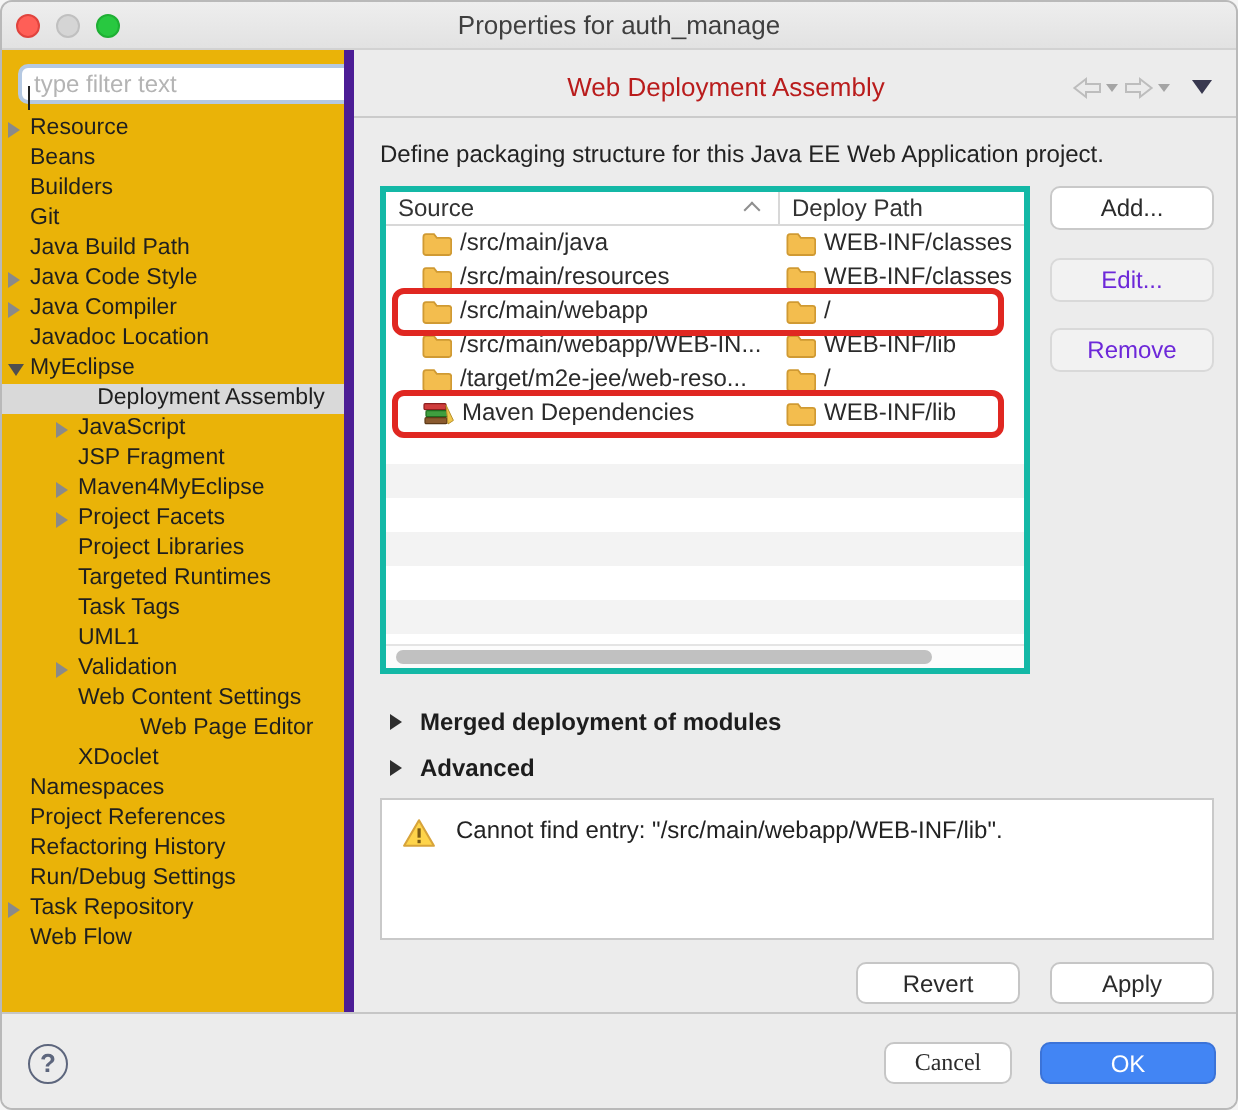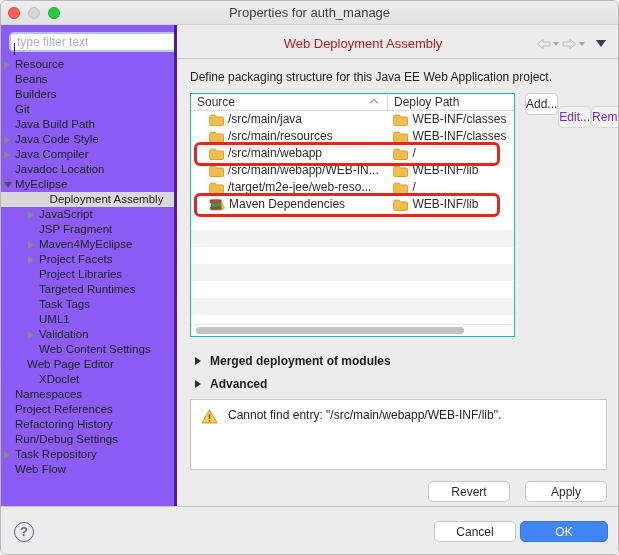--- a/index.html
+++ b/index.html
@@ -15,21 +15,21 @@
   .titlebar{height:24px; background:linear-gradient(#eeeeee,#e2e2e2); border-bottom:1px solid #d2d2d2;
     display:flex; align-items:center; justify-content:center; position:relative;}
   .traffic{position:absolute; left:7px; top:6px; display:flex; gap:8px;}
   .tl{width:12px; height:12px; border-radius:50%;}
   .tl.red{background:#ff5f57; border:1px solid #e0443e;}
   .tl.gray{background:#d5d5d5; border:1px solid #c0c0c0;}
   .tl.green{background:#28c840; border:1px solid #1faf34;}
   .title{font-size:13px; color:#3f3f3f;}
   
   .bodyrow{display:flex; height:481px;}
-  .sidebar{width:187px; background:#8b5cf6; border-right:3px solid #4c1d95; overflow:hidden;}
+  .sidebar{width:187px; background:#eab308; border-right:5px solid #4c1d95; overflow:hidden;}
   .filter{display:block; width:170px; margin:7px 8px 5px 8px; height:20px; border:2px solid #b5c9e2;
     border-radius:5px; padding:0 6px; font-size:12px; color:#333; outline:none; background:#fff;
     font-family:inherit;}
   .filter::placeholder{color:#b4b4b4;}
   .filter-wrap{position:relative;}
   .filter-caret{position:absolute; left:13px; top:11px; width:1px; height:12px; background:#222;}
   .tree{margin-top:3px;}
   .tree-item{position:relative; height:15px; line-height:15px; font-size:11.5px; color:#1f1f1f;
     white-space:nowrap; cursor:default;}
   .tree-item.selected{background:var(--selection);}
@@ -42,41 +42,41 @@
     padding:4px 12px 0 13px;}
   .pane-title{font-weight:normal; font-size:13px; color:#b91c1c; flex:1;text-align:center;}
   .nav-icons{display:flex; align-items:center; gap:3px;}
   .nav-arrow{display:flex; align-items:center;}
   .mini-caret{width:0;height:0;border-top:4px solid #a5a5a5;border-left:3px solid transparent;border-right:3px solid transparent; margin-left:2px;}
   .view-menu{width:0;height:0;border-top:7px solid #38384f;border-left:5px solid transparent;border-right:5px solid transparent; margin-left:8px;}
   .pane-body{flex:1; padding:11px 11px 0 13px;}
   .desc{margin-bottom:9px; color:#222;}
   .assembly-row{display:flex;}
   
-  .table-wrap{position:relative; width:325px; height:244px; background:#ffffff; border:1px solid #14b8a6;}
+  .table-wrap{position:relative; width:325px; height:244px; background:#ffffff; border:3px solid #14b8a6;}
   .tbl-header{height:17px; line-height:16px; border-bottom:1px solid #d8d8d8; position:relative;
     color:#333; background:#fff;}
   .th-source{position:absolute; left:6px; top:0;}
   .th-deploy{position:absolute; left:203px; top:0;}
   .sort-caret{position:absolute; left:180px; top:6px; width:6px; height:6px;
     border-left:1.5px solid #8f8f8f; border-top:1.5px solid #8f8f8f; transform:rotate(45deg);}
   .col-divider{position:absolute; left:196px; top:0; width:1px; height:231px; background:#d8d8d8;}
   .tbl-rows{position:relative; height:214px; overflow:hidden;}
   .trow{height:17px; line-height:17px; display:flex; position:relative; background:#fff;text-align:right;}
   .trow.alt{background:#f3f3f3;}
   .cell{display:flex; align-items:center; white-space:nowrap; overflow:hidden;}
   .cell.src{width:196px; padding-left:18px;}
   .cell.dep{width:128px; padding-left:7px;}
   .cell svg{margin-right:4px; flex:none;}
   .annotation{position:absolute; left:3px; width:306px; height:24px; border:3px solid var(--annotation);
     border-radius:6px; z-index:4; pointer-events:none;}
   .hscroll{position:absolute; left:0; right:0; bottom:0; height:12px; background:#fcfcfc; border-top:1px solid #e4e4e4;}
   .hthumb{position:absolute; left:5px; top:2px; width:268px; height:7px; border-radius:4px; background:#c1c1c1;}
   
-  .btn-col{margin-left:10px; display:flex; flex-direction:row; width:82px;}
+  .btn-col{margin-left:10px; display:flex; flex-direction:column; width:82px;}
   .side-btn{width:82px; height:22px; border-radius:5px; border:1px solid #c9c9c9; background:#fff;
     font-size:12px; color:#2b2b2b; font-family:inherit;}
   .side-btn:disabled{color:#6d28d9; background:#f2f2f2; border-color:#d9d9d9;}
   .side-btn + .side-btn{margin-top:13px;}
   .side-btn:first-child{margin-bottom:1px;}
   
   .sections{margin-top:12px;}
   .section-row{display:flex; align-items:center; height:23px; cursor:default;}
   .disc{width:0; height:0; border-left:6px solid #2e2e2e; border-top:4px solid transparent;
     border-bottom:4px solid transparent; margin:0 9px 0 5px;}
@@ -90,22 +90,22 @@
   .apply-row{margin-top:11px; display:flex; justify-content:flex-end; gap:15px;}
   .pill-btn{width:82px; height:21px; border-radius:5px; border:1px solid #c6c6c6; background:#fff;
     font-size:12px; color:#2b2b2b; font-family:inherit;}
   
   .footer{height:50px; border-top:1px solid #c6c6c6; background:#ececec; display:flex;
     align-items:center; padding:0 10px 0 13px;}
   .help-btn{width:20px; height:20px; border-radius:50%; border:1.5px solid #5d667d; color:#5d667d;
     font-weight:bold; font-size:13px; background:transparent; display:flex; align-items:center;
     justify-content:center; font-family:inherit;}
   .footer-spacer{flex:1;}
-  .cancel-btn{width:82px; height:21px; border-radius:5px; border:1px solid #c6c6c6; background:#fff;
-    font-size:12px; color:#2b2b2b; margin-right:4px; font-family:Liberation Sans, sans-serif;}
+  .cancel-btn{width:64px; height:21px; border-radius:5px; border:1px solid #c6c6c6; background:#fff;
+    font-size:12px; color:#2b2b2b; margin-right:14px; font-family:Liberation Serif, serif;}
   .ok-btn{width:88px; height:21px; border-radius:5px; border:1px solid #3b73d8; background:var(--ok-blue);
     color:#fff; font-size:12px; font-family:inherit;}
 </style>
 </head>
 <body>
 
 <div class="window">
 
   <div class="titlebar">
     <div class="traffic">
@@ -136,21 +136,21 @@
           <div class="tree-item" style="padding-left: 38px;"><span class="tree-arrow collapsed" style="left: 27px;"></span><span>JavaScript</span></div>
           <div class="tree-item" style="padding-left: 38px;"><span>JSP Fragment</span></div>
           <div class="tree-item" style="padding-left: 38px;"><span class="tree-arrow collapsed" style="left: 27px;"></span><span>Maven4MyEclipse</span></div>
           <div class="tree-item" style="padding-left: 38px;"><span class="tree-arrow collapsed" style="left: 27px;"></span><span>Project Facets</span></div>
           <div class="tree-item" style="padding-left: 38px;"><span>Project Libraries</span></div>
           <div class="tree-item" style="padding-left: 38px;"><span>Targeted Runtimes</span></div>
           <div class="tree-item" style="padding-left: 38px;"><span>Task Tags</span></div>
           <div class="tree-item" style="padding-left: 38px;"><span>UML1</span></div>
           <div class="tree-item" style="padding-left: 38px;"><span class="tree-arrow collapsed" style="left: 27px;"></span><span>Validation</span></div>
           <div class="tree-item" style="padding-left: 38px;"><span>Web Content Settings</span></div>
-          <div class="tree-item" style="padding-left: 26px;"><span>Web Page Editor</span></div>
+          <div class="tree-item" style="padding-left: 26px; margin-left: 43px;"><span>Web Page Editor</span></div>
           <div class="tree-item" style="padding-left: 38px;"><span>XDoclet</span></div>
           <div class="tree-item" style="padding-left: 14px;"><span>Namespaces</span></div>
           <div class="tree-item" style="padding-left: 14px;"><span>Project References</span></div>
           <div class="tree-item" style="padding-left: 14px;"><span>Refactoring History</span></div>
           <div class="tree-item" style="padding-left: 14px;"><span>Run/Debug Settings</span></div>
           <div class="tree-item" style="padding-left: 14px;"><span class="tree-arrow collapsed" style="left: 3px;"></span><span>Task Repository</span></div>
           <div class="tree-item" style="padding-left: 14px;"><span>Web Flow</span></div>
         </div>
     </div>
 

